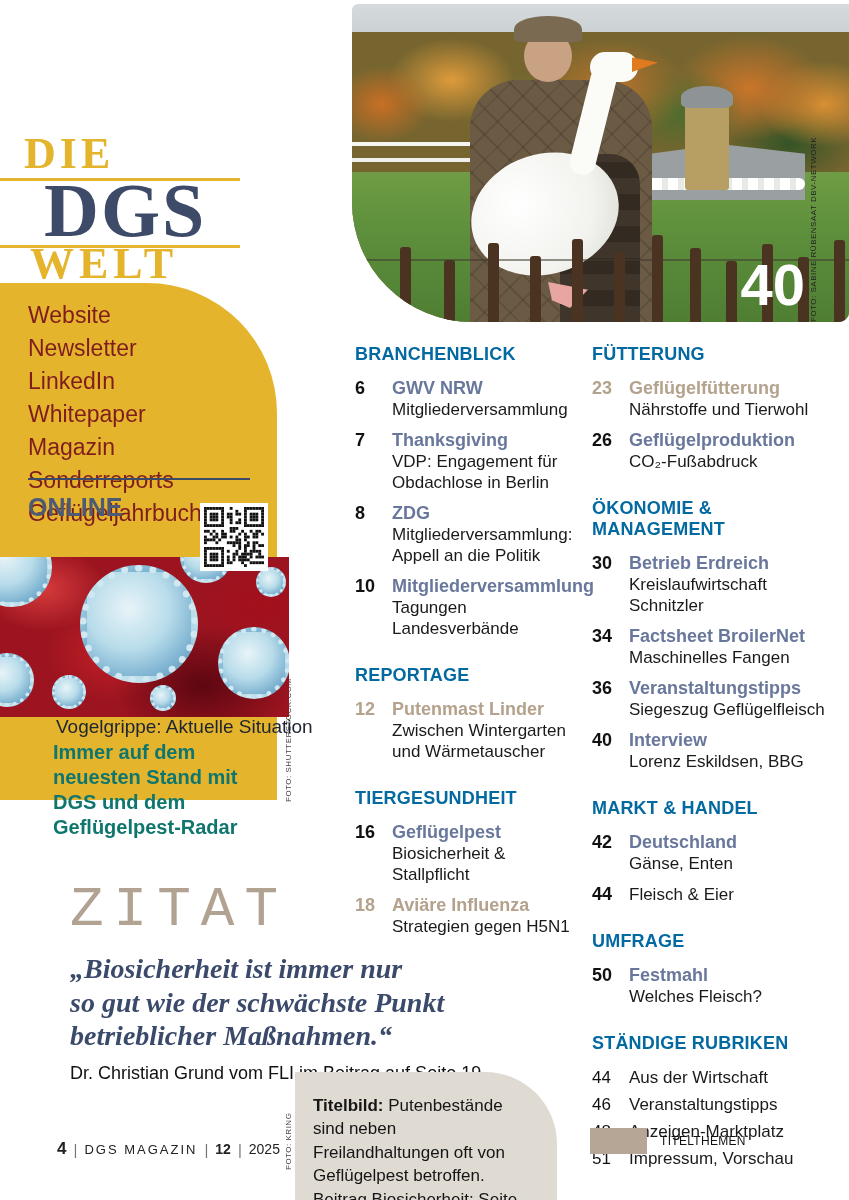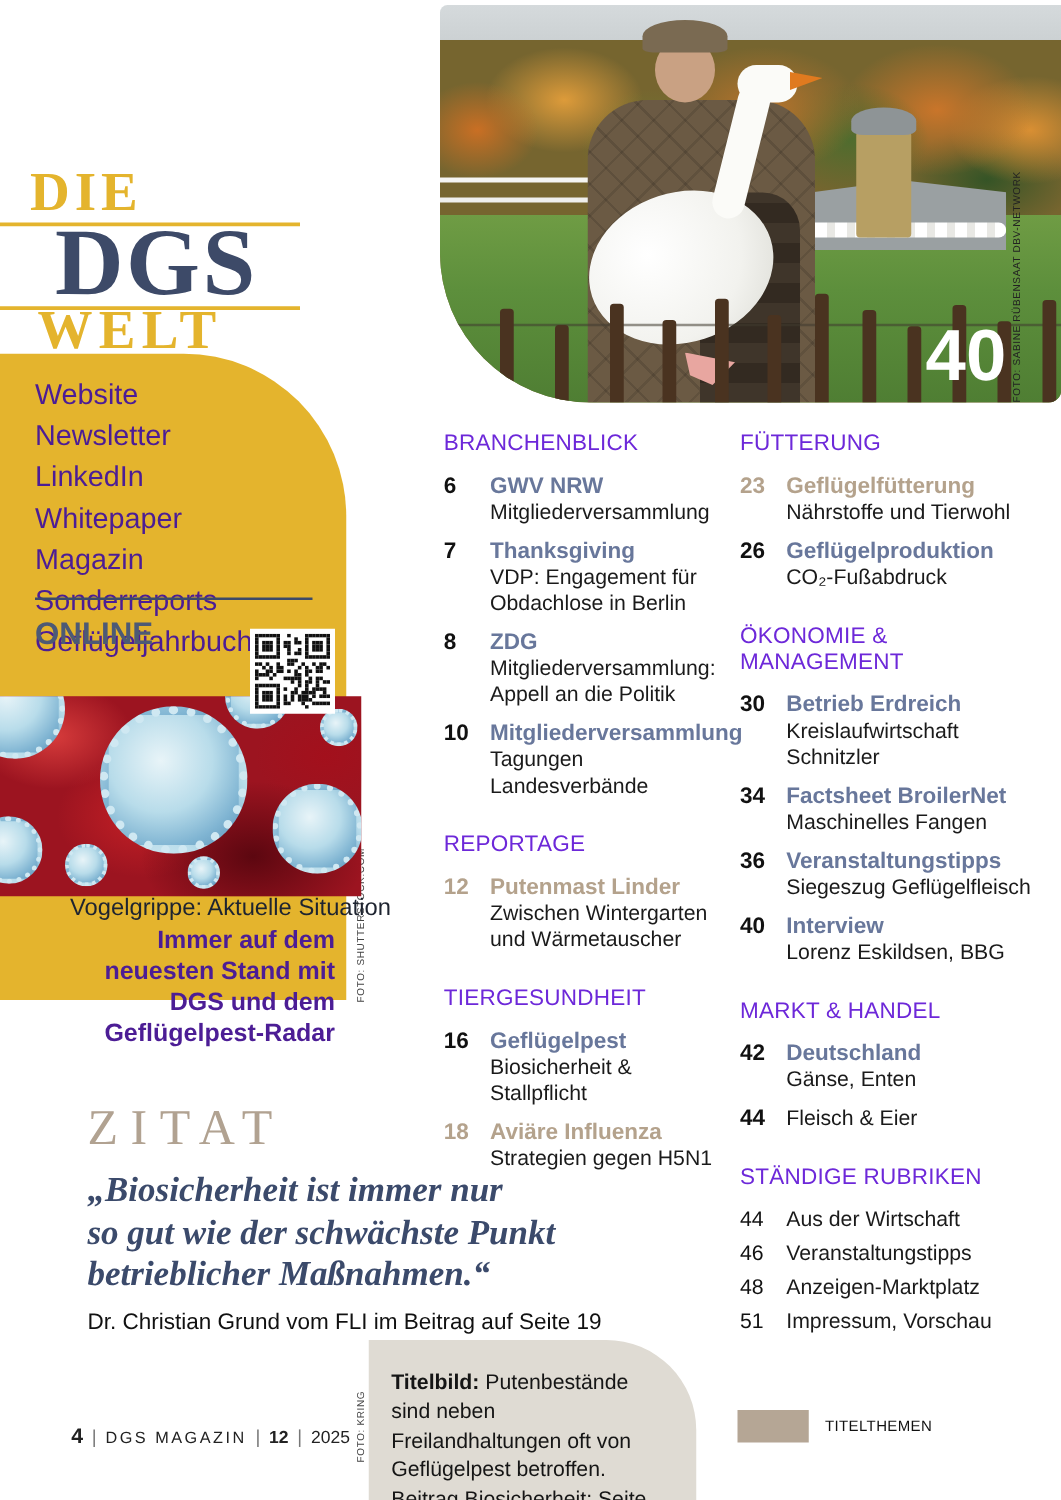--- a/index.html
+++ b/index.html
@@ -15,21 +15,21 @@
             font-weight:bold;font-size:44px;letter-spacing:4px;color:#e4b42d;line-height:1;}
   .logo-dgs{position:absolute;left:44px;top:46px;font-family:"Liberation Serif","DejaVu Serif",serif;
             font-weight:bold;font-size:76px;letter-spacing:2px;color:#3d4a68;line-height:1;}
   .logo-welt{position:absolute;left:30px;top:116px;font-family:"Liberation Serif","DejaVu Serif",serif;
              font-weight:bold;font-size:44px;letter-spacing:5px;color:#e4b42d;line-height:1;}
 
   
   .panel{position:absolute;left:0;top:283px;width:277px;height:517px;background:#e4b42d;
          border-top-right-radius:130px;}
   .channels{list-style:none;margin:0;padding:16px 0 0 28px;}
-  .channels li{color:#4c1d95;font-size:23px;line-height:33px;}
+  .channels li{color:#7f1d1d;font-size:23px;line-height:33px;}
   .panel-sep{position:absolute;left:28px;top:195px;width:222px;height:2px;background:#3d4a68;}
   .online-label{position:absolute;left:28px;top:210px;font-size:25px;font-weight:bold;color:#4d5a75;}
   .online-title{position:absolute;left:28px;top:238px;font-size:31px;color:#4d5a75;}
 
   .qr{position:absolute;left:200px;top:503px;width:68px;height:68px;background:#fff;padding:4px;
       box-sizing:border-box;z-index:6;}
   .qr svg{width:100%;height:100%;display:block;}
 
   
   .virus-strip{position:absolute;left:0;top:557px;width:289px;height:160px;z-index:4;overflow:hidden;
@@ -46,21 +46,21 @@
   .v2{left:218px;top:70px;width:72px;height:72px;}
   .v3{left:-28px;top:-30px;width:80px;height:80px;}
   .v4{left:-20px;top:96px;width:54px;height:54px;border-width:4px;}
   .v5{left:180px;top:-26px;width:52px;height:52px;border-width:4px;}
   .v6{left:52px;top:118px;width:34px;height:34px;border-width:3px;}
   .v7{left:256px;top:10px;width:30px;height:30px;border-width:3px;}
   .v8{left:150px;top:128px;width:26px;height:26px;border-width:3px;}
 
   .kicker{position:absolute;left:56px;top:716px;font-size:19px;color:#1e2430;z-index:5;}
   .teaser{position:absolute;left:53px;top:740px;width:215px;font-size:20px;font-weight:bold;
-          color:#4c1d95;line-height:1.25;z-index:5;text-align:right;}
+          color:#0f766e;line-height:1.25;z-index:5;}
 
   .vcredit{position:absolute;font-size:8px;color:#444;letter-spacing:.5px;
            writing-mode:vertical-rl;transform:rotate(180deg);white-space:nowrap;}
   .credit-virus{left:284px;top:716px;height:86px;}
   .credit-hero{left:809px;top:196px;height:126px;color:#222;}
   .credit-cover{left:284px;top:1114px;height:56px;}
 
   
   .hero{position:absolute;left:352px;top:4px;width:497px;height:318px;overflow:hidden;
         border-bottom-left-radius:120px;border-top-left-radius:6px;border-bottom-right-radius:10px;
@@ -115,34 +115,34 @@
   .goose-foot{position:absolute;left:196px;top:278px;width:40px;height:26px;background:#e8a6a0;
     clip-path:polygon(0 0,100% 30%,55% 100%,10% 70%);}
   .hero-num{position:absolute;right:44px;bottom:8px;color:#fff;font-size:58px;font-weight:bold;
     z-index:5;line-height:1;}
 
   
   .toc-col{position:absolute;top:344px;}
   #toc-col-0{left:355px;width:228px;}
   #toc-col-1{left:592px;width:250px;}
   .toc-section{margin-bottom:26px;}
-  .toc-heading{font-size:18px;font-weight:normal;color:#6d28d9;margin-bottom:13px;letter-spacing:.2px;}
+  .toc-heading{font-size:18px;font-weight:bold;color:#0369a1;margin-bottom:13px;letter-spacing:.2px;}
   .toc-entry{display:flex;margin-bottom:10px;}
   .toc-entry .pg{width:37px;flex:none;font-size:18px;font-weight:bold;color:#111;line-height:21px;}
   .toc-entry .body{flex:1;}
   .toc-entry .t{display:block;font-size:18px;font-weight:bold;color:#68779b;line-height:21px;}
   .toc-entry .st{display:block;font-size:17px;color:#1a1a1a;line-height:21px;}
   .toc-entry.hl .pg,.toc-entry.hl .t{color:#b4a28c;}
   .toc-entry.plain{margin-bottom:6px;}
   .toc-entry.plain .pg{font-weight:normal;font-size:17px;}
   .toc-entry.plain .t{font-weight:normal;color:#1a1a1a;font-size:17px;}
 
   
   .zitat{position:absolute;left:70px;top:882px;width:470px;}
-  .zitat-h{font-family:Liberation Serif, serif;font-size:40px;letter-spacing:10px;
+  .zitat-h{font-family:Liberation Mono, monospace;font-size:56px;letter-spacing:10px;
            color:#b1a291;line-height:1;}
   .zitat-q{margin-top:14px;font-family:"Liberation Serif","DejaVu Serif",serif;font-weight:bold;
            font-style:italic;font-size:28px;line-height:1.2;color:#3b4a6b;white-space:pre-line;}
   .zitat-a{margin-top:10px;font-size:18px;color:#111;}
 
   
   .cover-box{position:absolute;left:295px;top:1072px;width:262px;height:128px;background:#dfdbd3;
              border-top-right-radius:72px;box-sizing:border-box;padding:22px 26px 0 18px;}
   .cover-box p{margin:0;font-size:17px;line-height:1.38;color:#151515;}
   .legend{position:absolute;left:590px;top:1128px;display:flex;align-items:center;}
@@ -567,20 +567,30 @@
           </span>
         </div>
         <div class="toc-entry">
           <span class="pg">44</span>
           <span class="body">
             <span class="st">Fleisch &amp; Eier</span>
           </span>
         </div>
       </div>
       <div class="toc-section">
+        <div class="toc-heading">UMFRAGE</div>
+        <div class="toc-entry">
+          <span class="pg">50</span>
+          <span class="body">
+            <span class="t">Festmahl</span>
+            <span class="st">Welches Fleisch?</span>
+          </span>
+        </div>
+      </div>
+      <div class="toc-section">
         <div class="toc-heading">STÄNDIGE RUBRIKEN</div>
         <div class="toc-entry plain">
           <span class="pg">44</span>
           <span class="body">
             <span class="t">Aus der Wirtschaft</span>
           </span>
         </div>
         <div class="toc-entry plain">
           <span class="pg">46</span>
           <span class="body">

